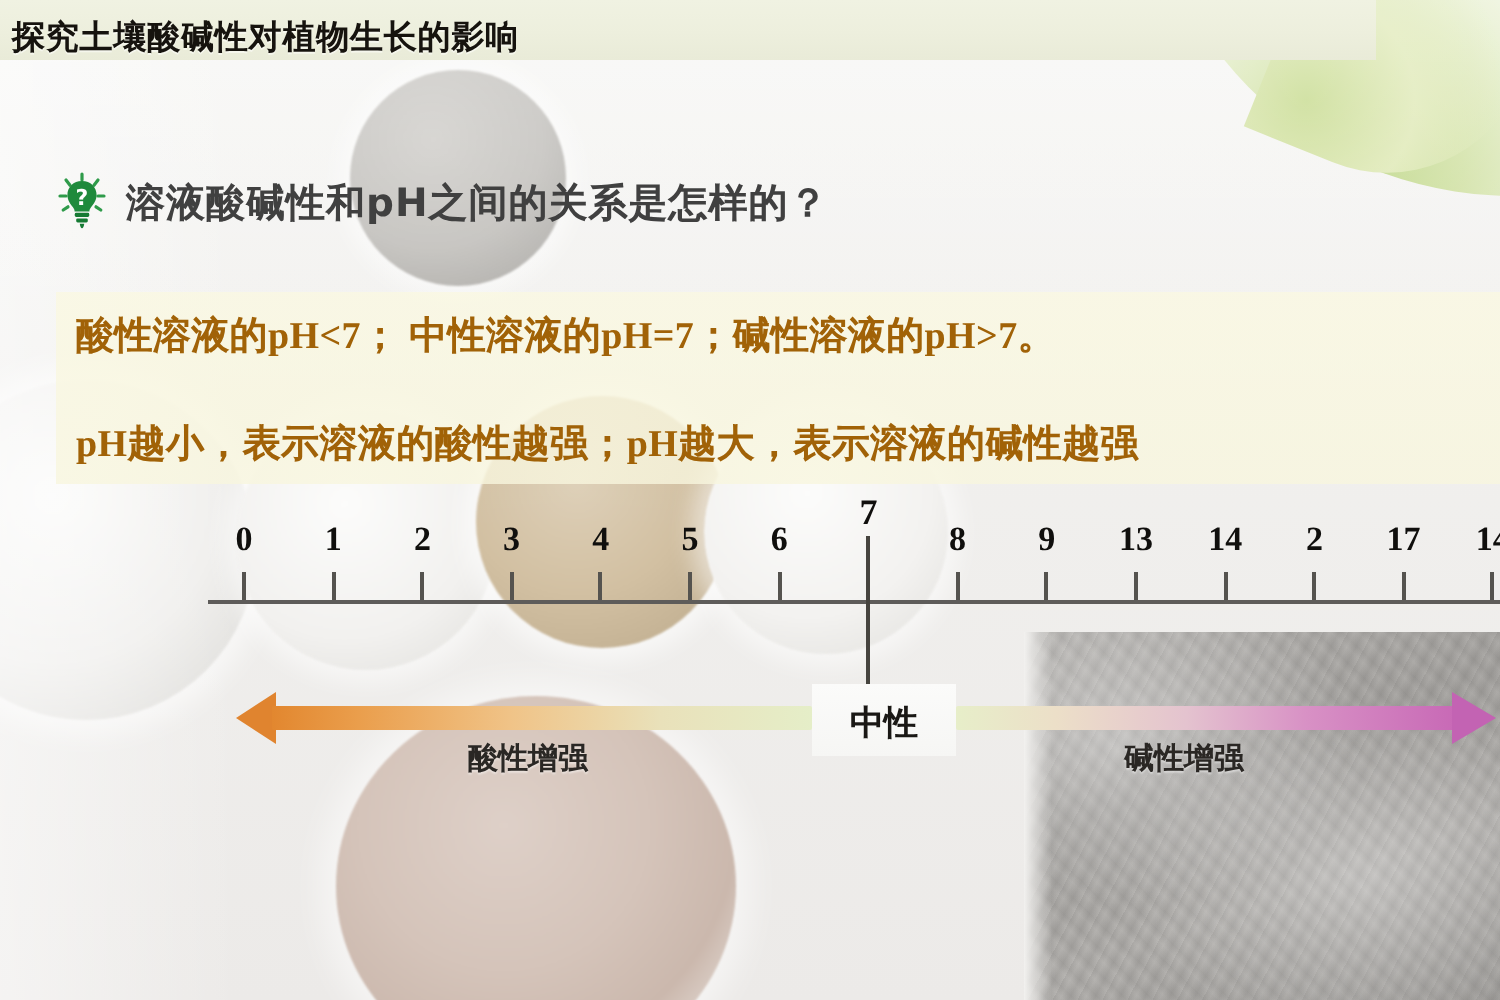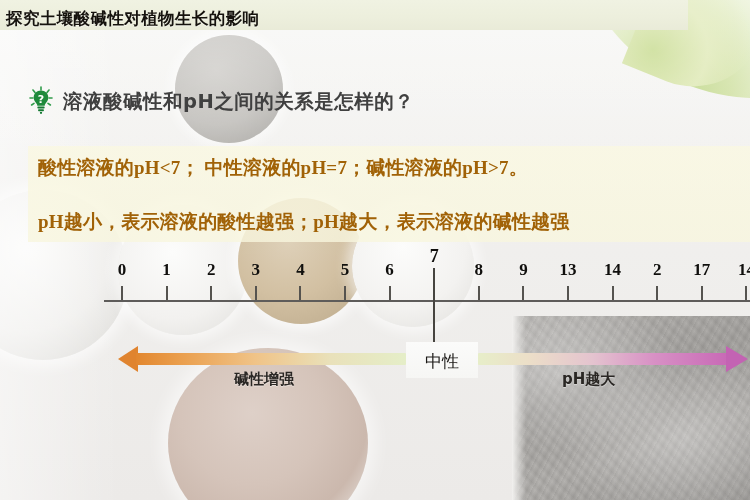--- a/index.html
+++ b/index.html
@@ -224,21 +224,21 @@
 
   .neutral-gap {
     position:absolute; left:406px; top:2px;
     width:72px; height:36px;
     background:linear-gradient(180deg,#fbfbfa 0%,#f6f6f4 100%);
   }
   .neutral-label {
     position:absolute; left:442px; top:10px;
     transform:translateX(-50%);
     font-family:"DejaVu Sans","Liberation Sans",sans-serif;
-    font-weight:normal;
+    font-weight:bold;
     font-size:17px;
     color:#1a1815;
     white-space:nowrap;
   }
 
   .arrow-caption {
     position:absolute;
     font-family:"DejaVu Sans","Liberation Sans",sans-serif;
     font-weight:bold;
     font-size:15px;
@@ -336,16 +336,16 @@
 
   <div class="arrow-row">
     <div class="arrow-left-head"></div>
     <div class="arrow-left-body"></div>
     <div class="neutral-gap"></div>
     <div class="neutral-label">中性</div>
     <div class="arrow-right-body"></div>
     <div class="arrow-right-head"></div>
   </div>
 
-  <div class="arrow-caption cap-acid">碱性增强</div>
-  <div class="arrow-caption cap-alk">pH越大</div>
+  <div class="arrow-caption cap-acid">酸性增强</div>
+  <div class="arrow-caption cap-alk">碱性增强</div>
 
 </div>
 
 </body></html>

